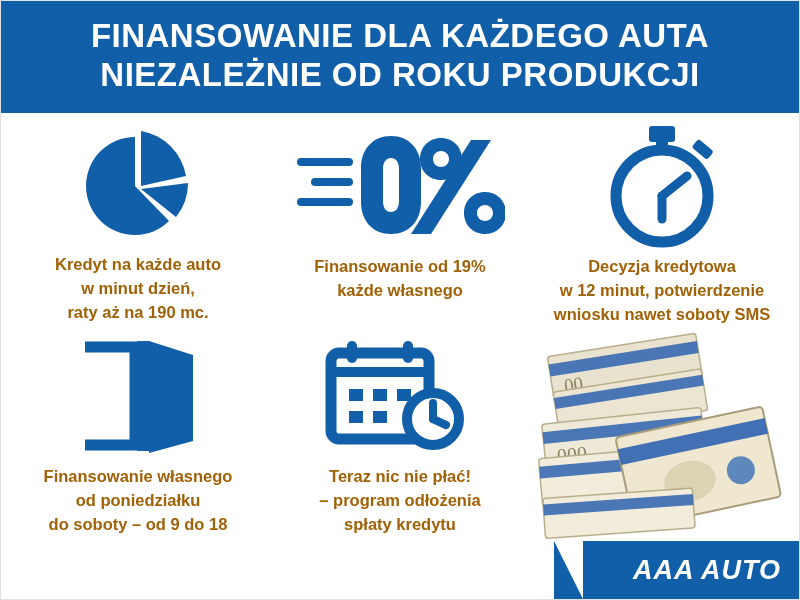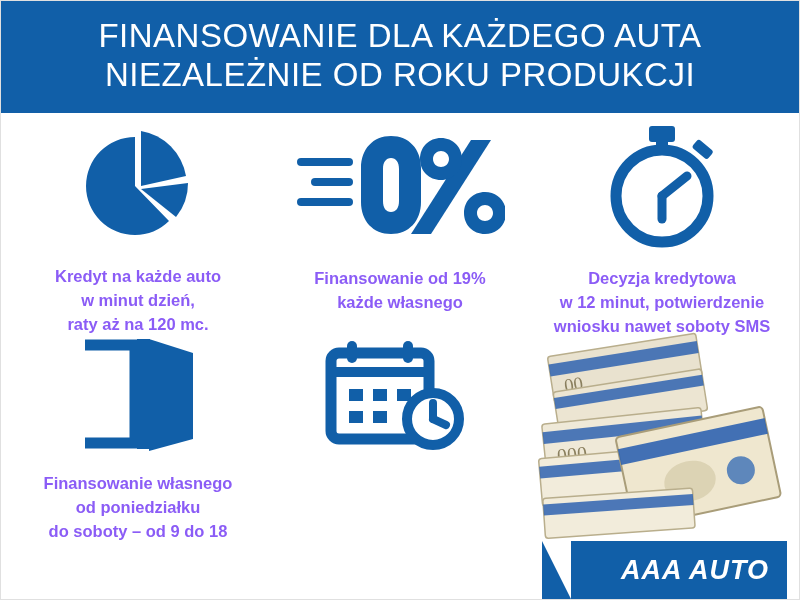--- a/index.html
+++ b/index.html
@@ -16,21 +16,21 @@
     border: 1px solid #e0e0e0;
   }
   
   .header {
     background: #115fa8;
     color: #ffffff;
     padding: 16px 10px 18px 10px;
     text-align: center;
   }
   .header .line {
-    font-weight: normal;
+    font-weight: bold;
     font-size: 33px;
     letter-spacing: 0.5px;
     line-height: 1.18;
     white-space: nowrap;
   }
   
   .grid {
     display: grid;
     grid-template-columns: 1fr 1fr 1fr;
     grid-template-rows: 210px 215px;
@@ -44,37 +44,37 @@
     padding: 6px 8px;
   }
   .icon-wrap {
     height: 120px;
     display: flex;
     align-items: center;
     justify-content: center;
   }
   .caption {
     text-align: center;
-    color: #8b5cf6;
+    color: #a16207;
     font-size: 16.5px;
     font-weight: bold;
     line-height: 1.45;
-    margin-top: 20px;
+    margin-top: 8px;
   }
   .caption span { display: block; }
   
   .money-cell {
     position: relative;
     padding: 0;
     overflow: hidden;
   }
   
   .logo {
     position: absolute;
-    right: 12px;
+    right: 0;
     bottom: 0;
     width: 216px;
     height: 58px;
     background: #115fa8;
     color: #ffffff;
     display: flex;
     align-items: center;
     justify-content: flex-end;
     padding-right: 18px;
   }
@@ -111,21 +111,21 @@
       <div class="icon-wrap">
         <svg width="130" height="118" viewBox="0 0 130 118" aria-hidden="true">
           <path d="M62 10 A49 49 0 0 0 62 108 A49 49 0 0 0 96 94 L62 59 Z" fill="#115fa8"></path>
           <path d="M68 4 A55 55 0 0 1 113 49 L68 59 Z" fill="#115fa8"></path>
           <path d="M115 56 A53 53 0 0 1 103 90 L68 62 Z" fill="#115fa8"></path>
         </svg>
       </div>
       <div class="caption">
         <span>Kredyt na każde auto</span>
         <span>w minut dzień,</span>
-        <span>raty aż na 120 mc.</span>
+        <span>raty aż na 190 mc.</span>
       </div>
     </div>
 
     <div class="cell">
       <div class="icon-wrap">
         <svg width="210" height="110" viewBox="0 0 210 110" aria-hidden="true">
           <g fill="#115fa8">
             <rect x="2" y="26" width="56" height="8" rx="4"></rect>
             <rect x="16" y="46" width="42" height="8" rx="4"></rect>
             <rect x="2" y="66" width="56" height="8" rx="4"></rect>
@@ -198,20 +198,25 @@
             <rect x="48" y="74" width="14" height="12"></rect>
           </g>
           <circle cx="108" cy="82" r="30" fill="#ffffff"></circle>
           <circle cx="108" cy="82" r="26" fill="none" stroke="#115fa8" stroke-width="10"></circle>
           <g stroke="#115fa8" stroke-width="8" stroke-linecap="round">
             <line x1="108" y1="82" x2="108" y2="66"></line>
             <line x1="108" y1="82" x2="121" y2="88"></line>
           </g>
         </svg>
       </div>
+      <div class="caption">
+        <span>Teraz nic nie płać!</span>
+        <span>– program odłożenia</span>
+        <span>spłaty kredytu</span>
+      </div>
     </div>
 
     <div class="cell money-cell">
       <svg width="265" height="215" viewBox="0 0 265 215" aria-hidden="true">
         <g>
 
           <g transform="rotate(-9 120 60)">
             <rect x="24" y="10" width="150" height="46" rx="3" fill="#e9e2cf" stroke="#b9ae8c" stroke-width="1.5"></rect>
             <rect x="24" y="18" width="150" height="12" fill="#2f63b0" opacity="0.85"></rect>
             <text x="36" y="48" font-family="'Liberation Serif',serif" font-size="19" fill="#8a7f5e">00</text>

